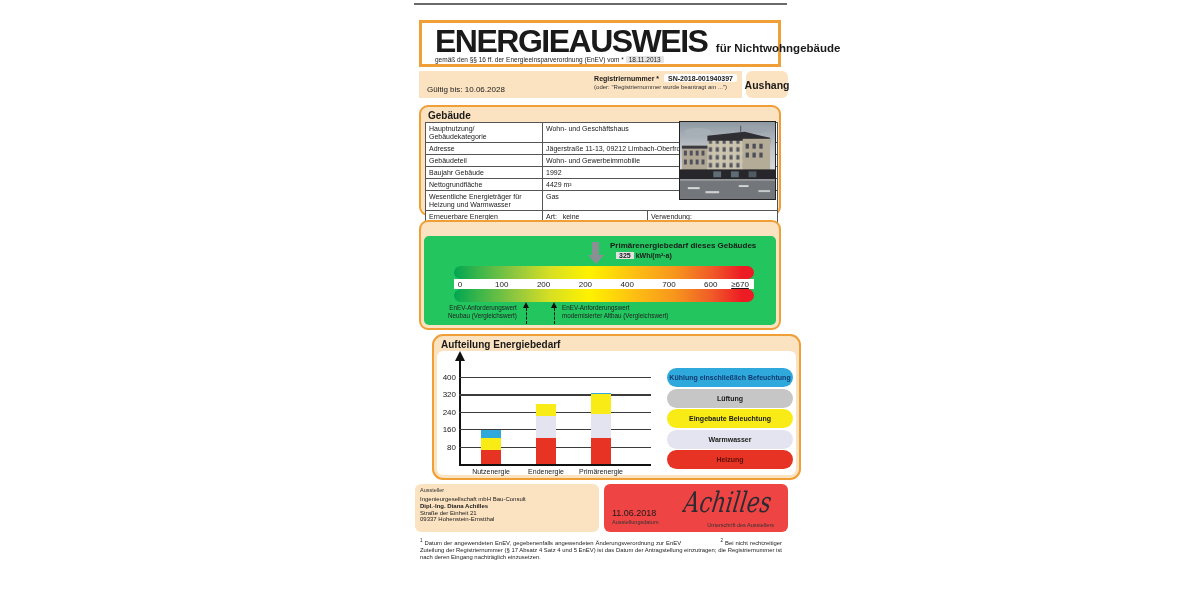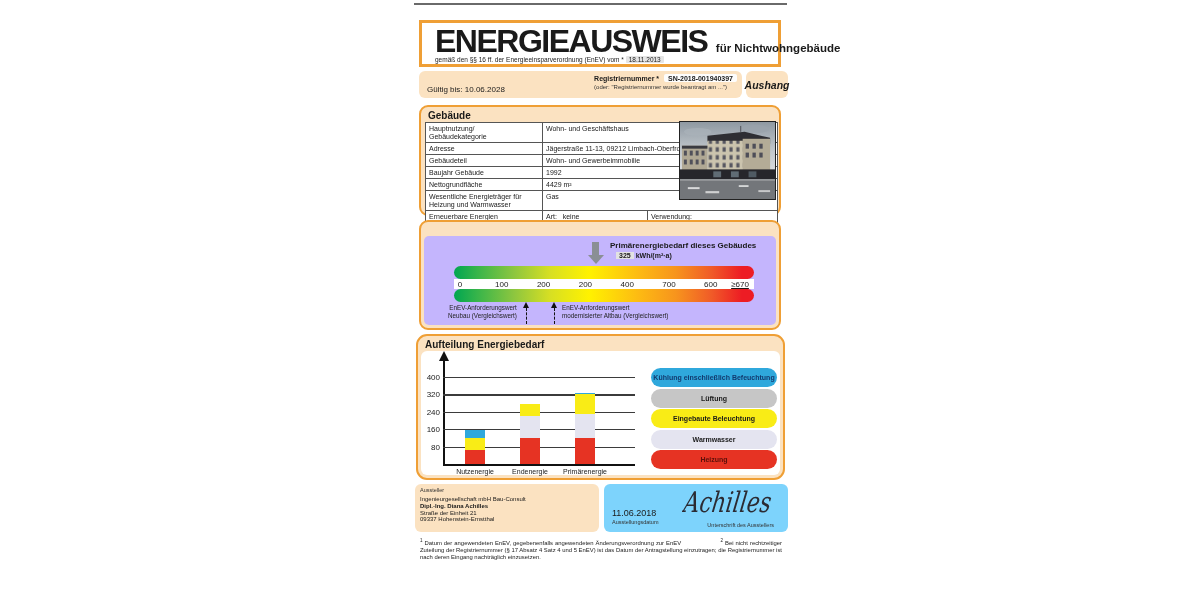--- a/index.html
+++ b/index.html
@@ -11,82 +11,82 @@
   
   .header-box { position:absolute; left:5px; top:20px; width:362px; height:47px; background:#fff;
     border:3px solid #ef9f35; border-radius:0; padding:1px 6px 0 13px; }
   .title-line { white-space:nowrap; }
   .main-title { font-weight:bold; font-size:32px; letter-spacing:-1.5px; line-height:34px; display:inline-block; }
   .sub-title { font-weight:bold; font-size:11.5px; display:inline-block; margin-left:4px; }
   .reg-line { font-size:6.5px; color:#222; margin-top:-2px; }
   .date-chip { background:#e4e4e4; padding:0 3px; border-radius:1px; }
 
   
-  .meta-left { position:absolute; left:5px; top:71px; width:323px; height:27px; background:#fbe2c1; border-radius:6px; }
+  .meta-left { position:absolute; left:5px; top:71px; width:323px; height:27px; background:#fbe2c1; border-radius:0; }
   .valid-until { position:absolute; left:8px; bottom:4px; font-size:8px; }
   .registry { position:absolute; right:5px; top:3px; text-align:left; }
   .registry-top { font-size:7px; font-weight:bold; }
   .registry-chip { background:#fdfdfd; border-radius:2px; padding:0.5px 4px; font-weight:bold; display:inline-block; margin-left:3px; }
   .registry-note { font-size:6px; color:#333; margin-top:1.5px; }
   .aushang-box { position:absolute; left:332px; top:71px; width:42px; height:27px; background:#fbe2c1; border-radius:6px;
-    display:flex; align-items:center; justify-content:center; font-weight:bold; font-size:10.5px;font-style:italic; }
+    display:flex; align-items:center; justify-content:center; font-weight:bold; font-size:10.5px; }
 
   
   .section { position:absolute; background:#fbe2c1; border:2.5px solid #ef9f35; border-radius:9px; }
   .sec-title { font-weight:bold; font-size:10px; padding:3px 3px 0 7px; }
 
   
   #gebaeude { left:5px; top:105px; width:362px; height:111px; }
   .bld-table { position:absolute; left:4px; top:15px; width:353px; border-collapse:collapse; background:#fff; }
   .bld-table th, .bld-table td { border:1px solid #555; font-size:7px; font-weight:normal; text-align:left;
     padding:1.5px 3px; vertical-align:top; line-height:8px; white-space:pre-line; }
   .bld-table th { width:117px; }
   .bld-table td.c2 { width:105px; }
   .photo { position:absolute; right:3px; top:14px; width:97px; height:79px; border:1px solid #222; }
 
   
   #primaer { left:5px; top:220px; width:362px; height:110px; }
-  .p-content { position:absolute; left:3px; right:3px; top:14px; bottom:3px; background:#c4b5fd; border-radius:5px; }
+  .p-content { position:absolute; left:3px; right:3px; top:14px; bottom:3px; background:#22c55e; border-radius:5px; }
   .gauge-title { position:absolute; left:186px; top:5px; font-size:8px; font-weight:bold; }
   .gauge-value { position:absolute; left:192px; top:16px; font-size:7px; font-weight:bold; }
   .value-chip { background:#e2e2e2; padding:0 3px; }
   .pointer { position:absolute; top:6px; width:16px; margin-left:-8px; }
   .pointer-shaft { width:7px; height:13px; background:#8a8f94; margin:0 auto; }
   .pointer-head { width:0; height:0; border-left:8px solid transparent; border-right:8px solid transparent; border-top:9px solid #8a8f94; }
   .band-wrap { position:absolute; left:30px; top:30px; width:300px; height:36px; }
   .band { height:13px; border-radius:7px;
     background:linear-gradient(90deg,#00a651 0%,#39b54a 8%,#8dc63f 20%,#d7df23 32%,#fff200 45%,#fdb913 62%,#f7941d 74%,#f05a28 86%,#ed1c24 96%); }
   .band-mid { height:10px; background:#fff; position:relative; }
   .tick { position:absolute; top:0.5px; font-size:8px; transform:translateX(-50%); white-space:nowrap; }
   .marker { position:absolute; top:66px; width:0; }
   .marker-head { width:0; height:0; border-left:3.5px solid transparent; border-right:3.5px solid transparent;
     border-bottom:6px solid #111; margin-left:-3.5px; }
   .marker-line { border-left:1.5px dashed #111; height:16px; margin-left:-0.5px; }
   .marker-label { position:absolute; top:68px; font-size:6.3px; line-height:7.5px; color:#222; white-space:pre-line; }
 
   
-  #aufteilung { left:2px; top:334px; width:369px; height:146px; border-radius:11px; }
+  #aufteilung { left:18px; top:334px; width:369px; height:146px; border-radius:11px; }
   .a-content { position:absolute; left:3px; right:3px; top:15px; bottom:3px; background:#fff; border-radius:6px; }
   .chart { position:absolute; left:0; top:0; width:225px; height:127px; }
   .gridline { position:absolute; left:22px; width:192px; height:1.3px; background:#3b3b3b; }
   .ytick { position:absolute; left:0; width:19px; text-align:right; font-size:8px; }
   .y-axis { position:absolute; left:22px; top:8px; width:1.6px; bottom:14px; background:#111; }
   .y-arrow { position:absolute; left:18px; top:0; width:0; height:0;
     border-left:5px solid transparent; border-right:5px solid transparent; border-bottom:10px solid #111; }
   .x-axis { position:absolute; left:22px; width:192px; height:1.6px; background:#111; }
   .bar { position:absolute; width:20px; }
   .seg { position:absolute; left:0; width:100%; }
   .cat-label { position:absolute; font-size:7px; transform:translateX(-50%); white-space:nowrap; }
   .legend { position:absolute; left:230px; top:17px; width:126px; }
   .pill { height:19px; border-radius:10px; margin-bottom:1.5px; display:flex; align-items:center; justify-content:center;
     font-size:7px; font-weight:bold; text-align:center; }
 
   
   .foot-left { position:absolute; left:1px; top:484px; width:184px; height:48px; background:#fbe2c1; border-radius:6px; padding:3px 5px; }
-  .foot-right { position:absolute; left:190px; top:484px; width:184px; height:48px; background:#7dd3fc; border-radius:6px; }
+  .foot-right { position:absolute; left:190px; top:484px; width:184px; height:48px; background:#ef4444; border-radius:6px; }
   .issuer-label { font-size:5.5px; color:#333; }
   .issuer-lines { font-size:6px; line-height:6.8px; margin-top:3px; }
   .issuer-lines .bold { font-weight:bold; }
   .issue-date { position:absolute; left:8px; top:24px; font-size:9px; }
   .issue-date-label { position:absolute; left:8px; top:35px; font-size:5.5px; color:#333; }
   .signature { position:absolute; right:6px; top:1px; width:100px; height:36px; }
   .signature-label { position:absolute; right:14px; top:38px; font-size:5.5px; color:#333; }
 
   .footnotes { position:absolute; left:6px; top:537px; width:362px; font-size:5.9px; line-height:7px; color:#222; text-align:justify; }
   sup { font-size:4.5px; }

